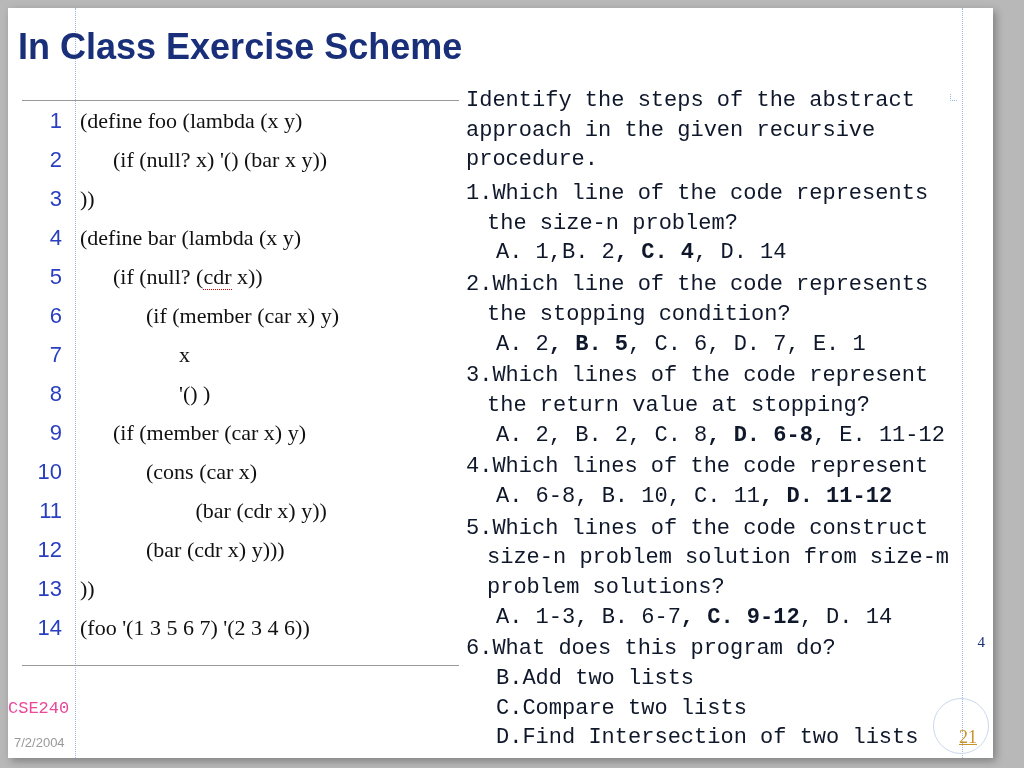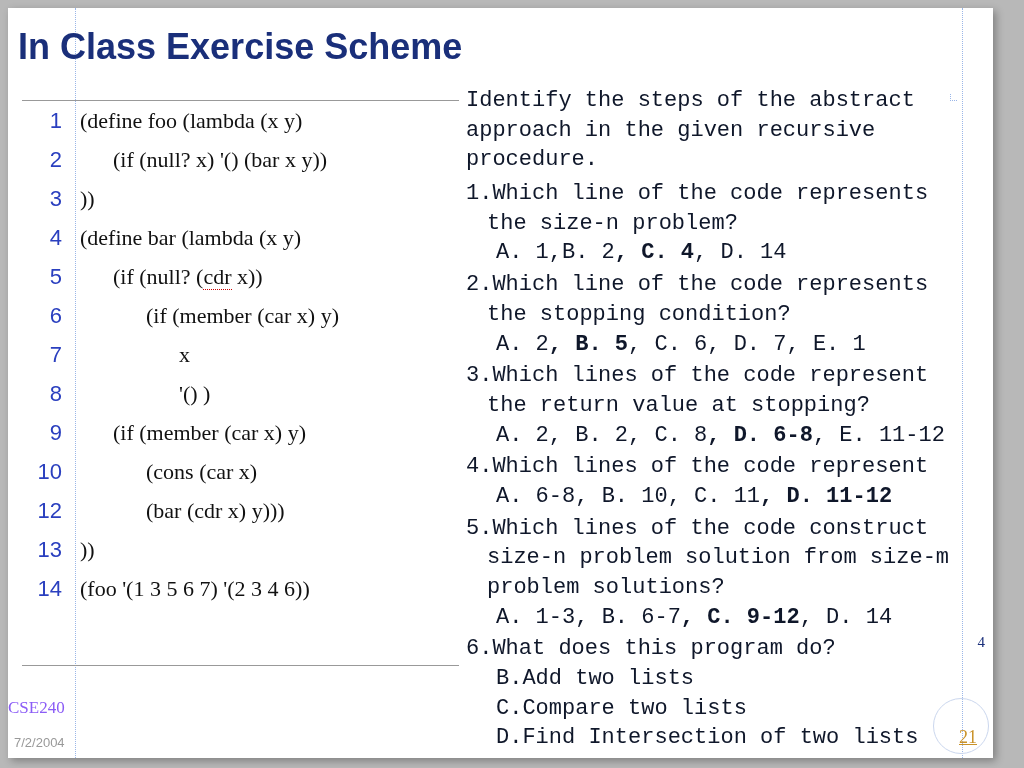--- a/index.html
+++ b/index.html
@@ -85,23 +85,23 @@
   }
   .q-intro { margin-bottom: 4px; }
   .q-item { margin-top: 2px; }
   .q-body-indent { padding-left: 21px; display: block; }
   .q-opts { padding-left: 30px; display: block; }
   .q-opts-letter { padding-left: 30px; display: block; }
   .footer-course {
     position: absolute;
     left: 0px;
     bottom: 40px;
-    color: #8b5cf6;
+    color: #ec4899;
     font-size: 17px;
-    font-family: Liberation Serif, serif;
+    font-family: Liberation Mono, monospace;
   }
   .footer-date {
     position: absolute;
     left: 6px;
     bottom: 8px;
     color: #999;
     font-size: 13px;
     font-family: Arial, sans-serif;
   }
   .slide-num {
@@ -185,20 +185,24 @@
       </div>
       <div class="code-row">
         <div class="line-num">9</div>
         <div class="code-text">      (if (member (car x) y)</div>
       </div>
       <div class="code-row">
         <div class="line-num">10</div>
         <div class="code-text">            (cons (car x)</div>
       </div>
       <div class="code-row">
+        <div class="line-num">11</div>
+        <div class="code-text">                     (bar (cdr x) y))</div>
+      </div>
+      <div class="code-row">
         <div class="line-num">12</div>
         <div class="code-text">            (bar (cdr x) y)))</div>
       </div>
       <div class="code-row">
         <div class="line-num">13</div>
         <div class="code-text">))</div>
       </div>
       <div class="code-row">
         <div class="line-num">14</div>
         <div class="code-text">(foo '(1 3 5 6 7) '(2 3 4 6))</div>

